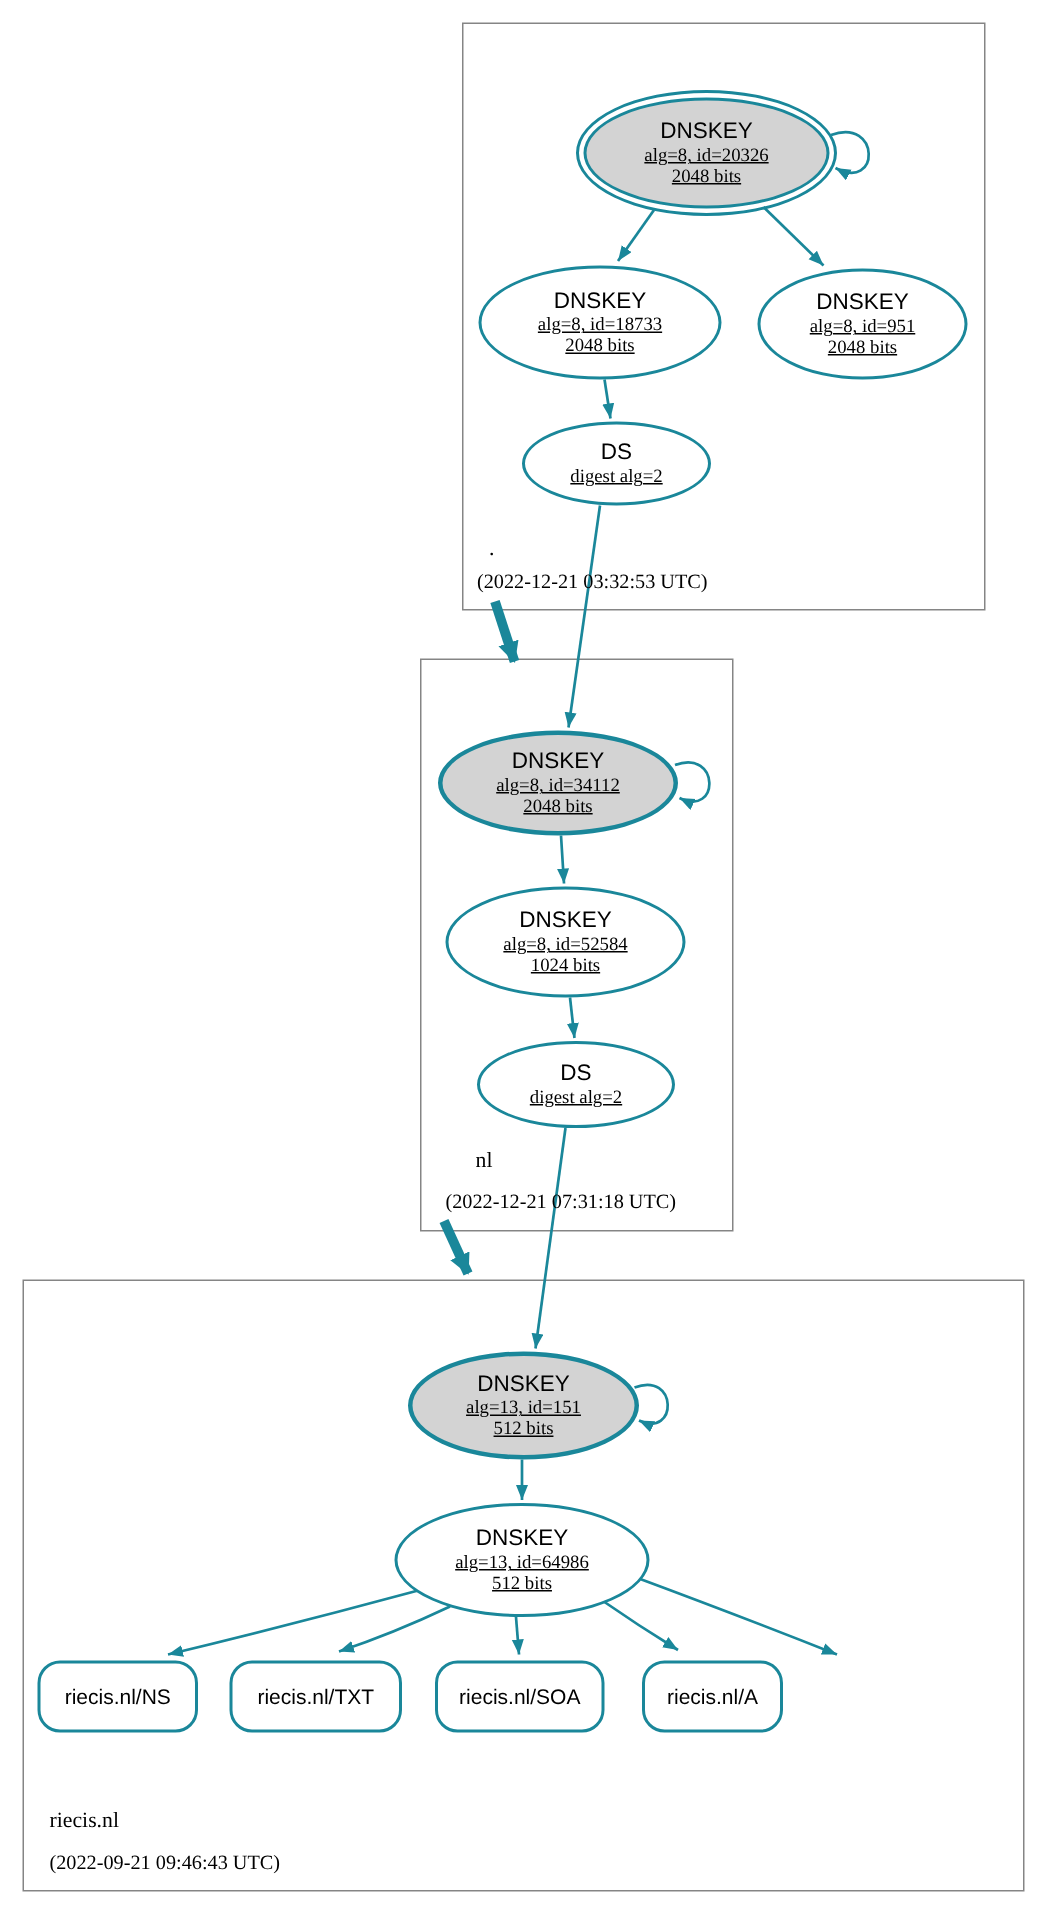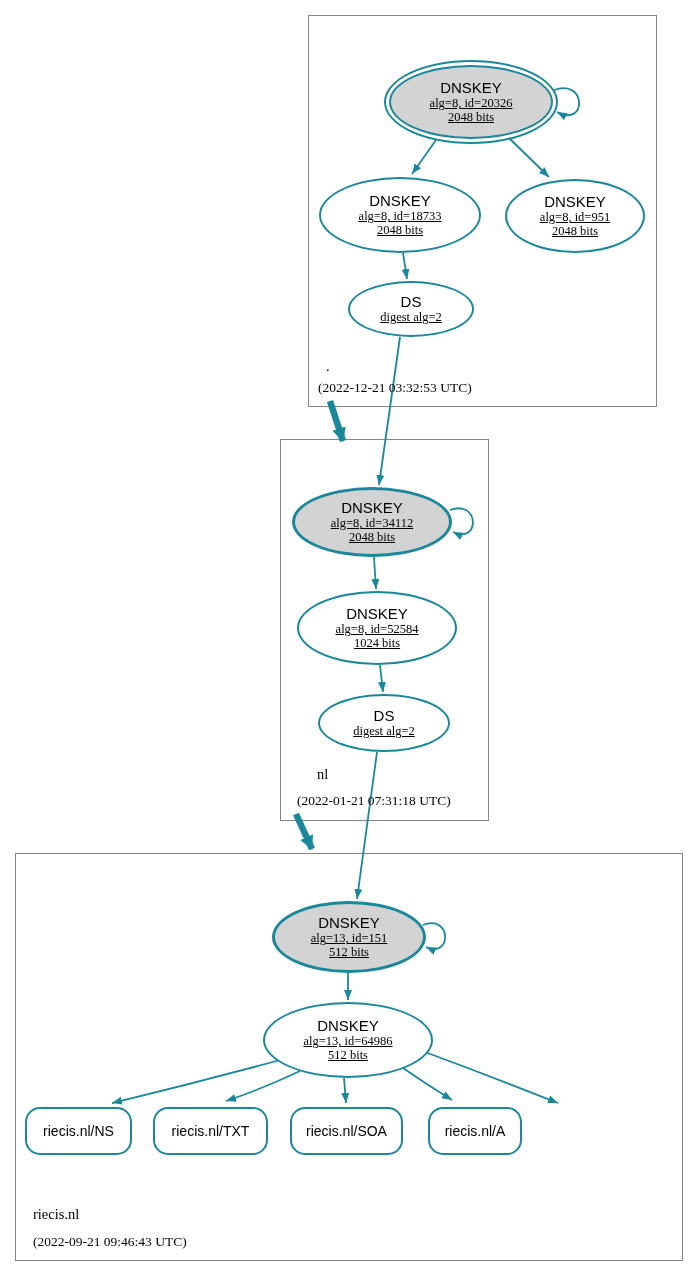--- a/index.html
+++ b/index.html
@@ -190,21 +190,21 @@
     <span class="node-detail">alg=8, id=52584</span>
     <span class="node-detail">1024 bits</span>
   </div>
 
   <div class="node" style="left:318px; top:694px; width:132px; height:58px;">
     <span class="node-title">DS</span>
     <span class="node-detail">digest alg=2</span>
   </div>
 
   <div class="zone-label" style="left:297px; top:766px;margin-left:20px;">nl</div>
-  <div class="zone-timestamp" style="left:297px; top:793px;">(2022-01-21 07:31:18 UTC)</div>
+  <div class="zone-timestamp" style="left:297px; top:793px;">(2022-12-21 07:31:18 UTC)</div>
 
   <div class="node node-ksk" style="left:272px; top:901px; width:154px; height:72px;">
     <span class="node-title">DNSKEY</span>
     <span class="node-detail">alg=13, id=151</span>
     <span class="node-detail">512 bits</span>
   </div>
 
   <div class="node" style="left:263px; top:1002px; width:170px; height:76px;">
     <span class="node-title">DNSKEY</span>
     <span class="node-detail">alg=13, id=64986</span>

